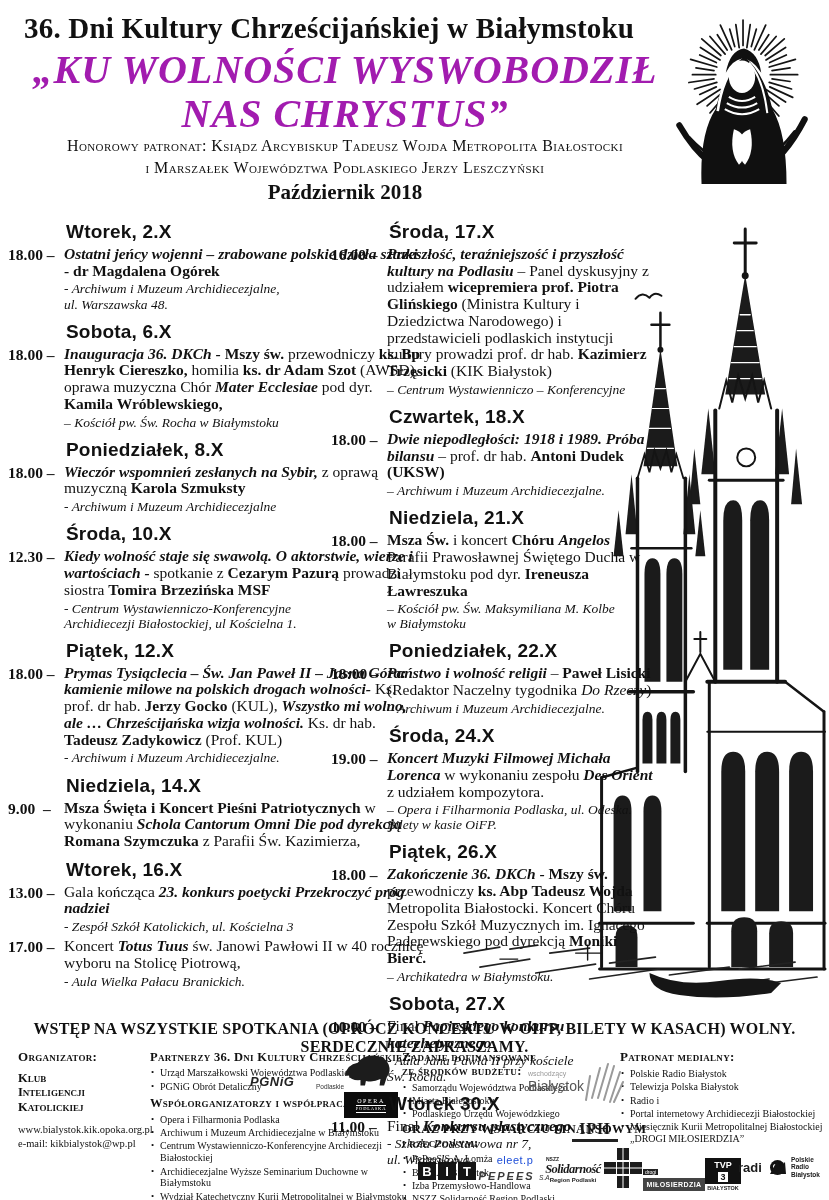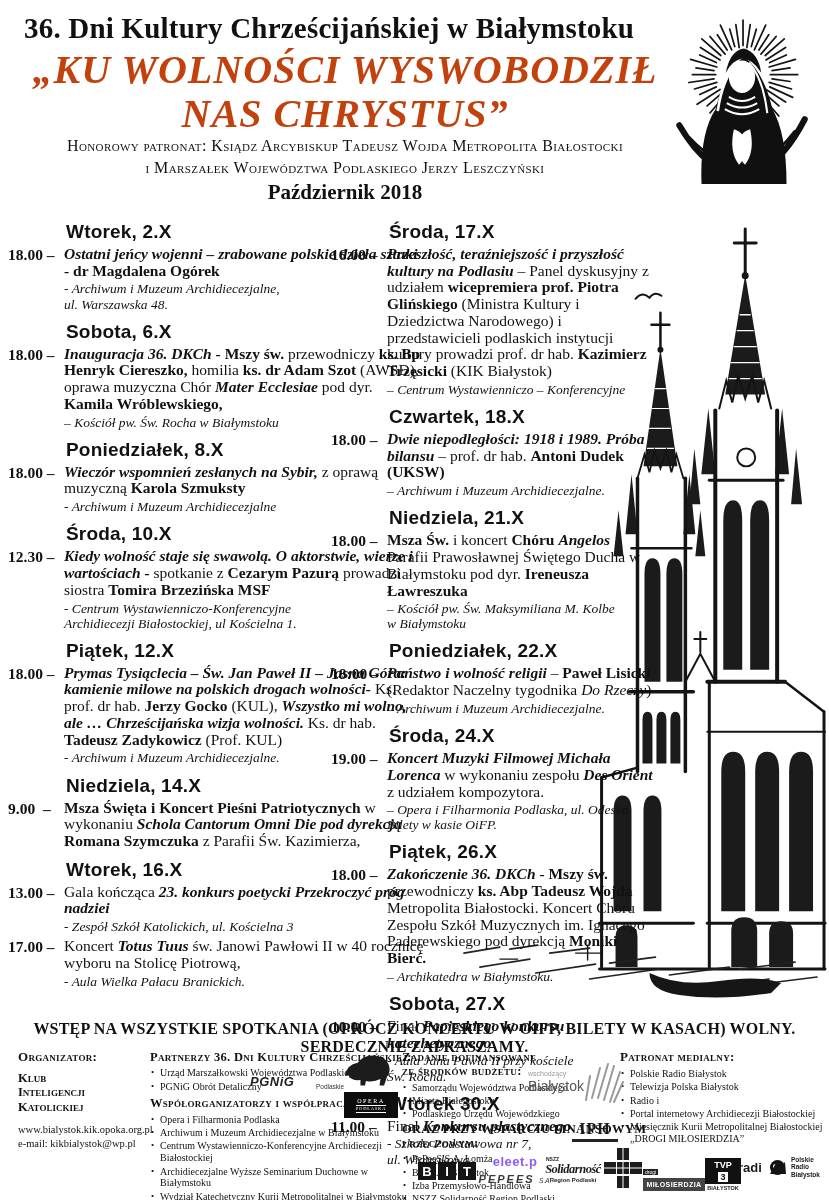--- a/index.html
+++ b/index.html
@@ -3,21 +3,21 @@
 <meta charset="utf-8">
 <style>
   html,body{margin:0;padding:0;background:#ddd;}
   .page{position:relative;width:829px;height:1200px;background:#fff;margin:0 auto;
         font-family:"Liberation Serif",serif;color:#111;overflow:hidden;}
 
   
   .title{position:absolute;left:24px;top:12px;width:700px;margin:0;
          font-size:29px;font-weight:bold;letter-spacing:.2px;}
   .quote{position:absolute;left:0;top:48px;width:690px;text-align:center;
-         font-style:italic;font-weight:bold;color:#c2410c;font-size:40px;
+         font-style:italic;font-weight:bold;color:#a21caf;font-size:40px;
          line-height:1.1;letter-spacing:1px;}
   .patron{position:absolute;left:0;width:690px;text-align:center;
           font-variant:small-caps;font-size:16px;letter-spacing:.4px;}
   .patron.l1{top:137px;}
   .patron.l2{top:159px;}
   .month{position:absolute;left:0;top:180px;width:690px;text-align:center;
          font-weight:bold;font-size:21px;}
   .madonna{position:absolute;left:664px;top:12px;width:154px;height:174px;}
 
   
@@ -81,21 +81,21 @@
   .wschodzacy .w2{position:absolute;left:0;top:22px;font-size:14px;color:#555;}
   .wschodzacy svg{position:absolute;right:0;top:0;}
   .iph{left:564px;top:1120px;width:62px;text-align:center;}
   .iph .iph-t{font-weight:bold;font-size:16px;letter-spacing:1px;font-family:"Liberation Serif",serif;}
   .iph .iph-b{width:46px;height:3px;background:#222;margin:1px auto 0;}
   .iph .iph-s{font-size:3.5px;color:#444;letter-spacing:.3px;}
   .bit{left:418px;top:1162px;display:flex;gap:2px;}
   .bit div{width:18px;height:18px;background:#141414;color:#fff;font-weight:bold;
            font-size:13px;display:flex;align-items:center;justify-content:center;}
   .eleet{left:478px;top:1154px;width:74px;text-align:center;}
-  .eleet .el{font-weight:bold;font-size:13px;letter-spacing:.5px;color:#8b5cf6;}
+  .eleet .el{font-weight:normal;font-size:11px;letter-spacing:.5px;color:#1d4ed8;}
   .eleet .pe{font-style:italic;font-weight:bold;font-size:11px;letter-spacing:2px;
              color:#3a3a3a;font-family:"Liberation Sans",sans-serif;}
   .eleet .pesa{font-size:6.5px;font-style:italic;color:#333;}
   .solid{left:540px;top:1156px;width:66px;text-align:center;}
   .solid .nszz{font-size:5px;font-weight:bold;text-align:left;margin-left:6px;}
   .solid .sol{font-family:"Liberation Serif",serif;font-weight:bold;font-style:italic;
               font-size:12.5px;letter-spacing:-.5px;}
   .solid .reg{font-size:6px;font-weight:bold;}
   .crosslogo{left:604px;top:1148px;width:38px;height:42px;}
   .milos{left:643px;top:1160px;width:62px;}

